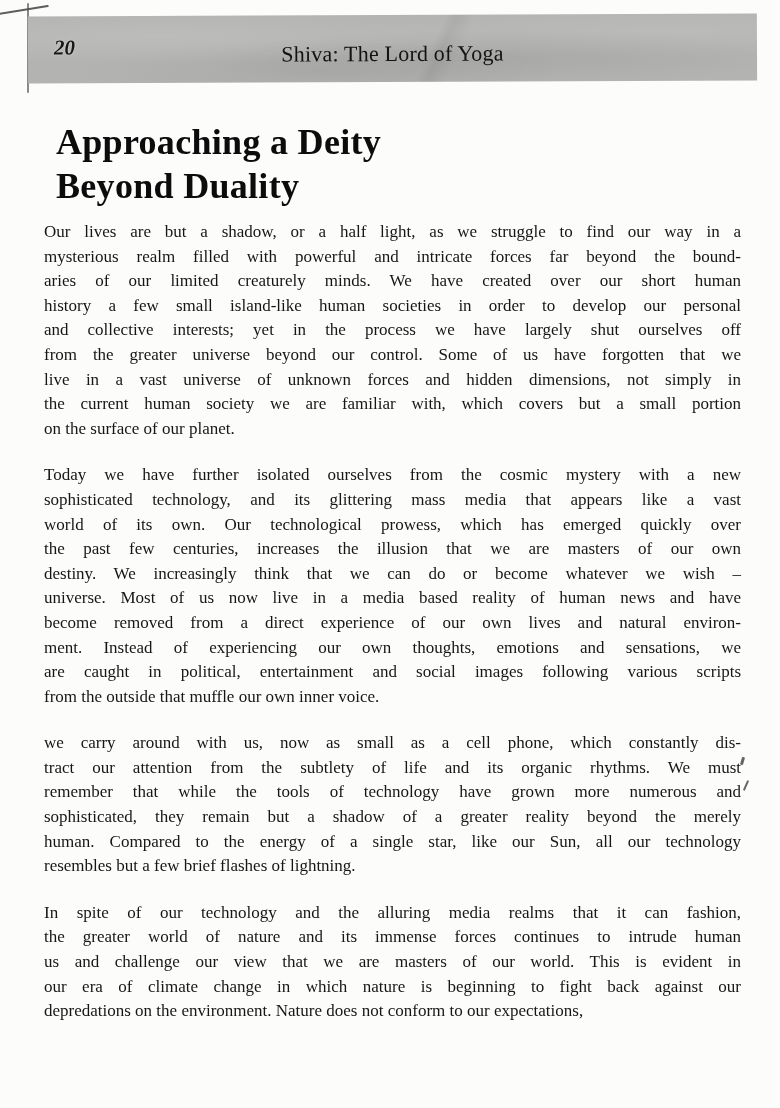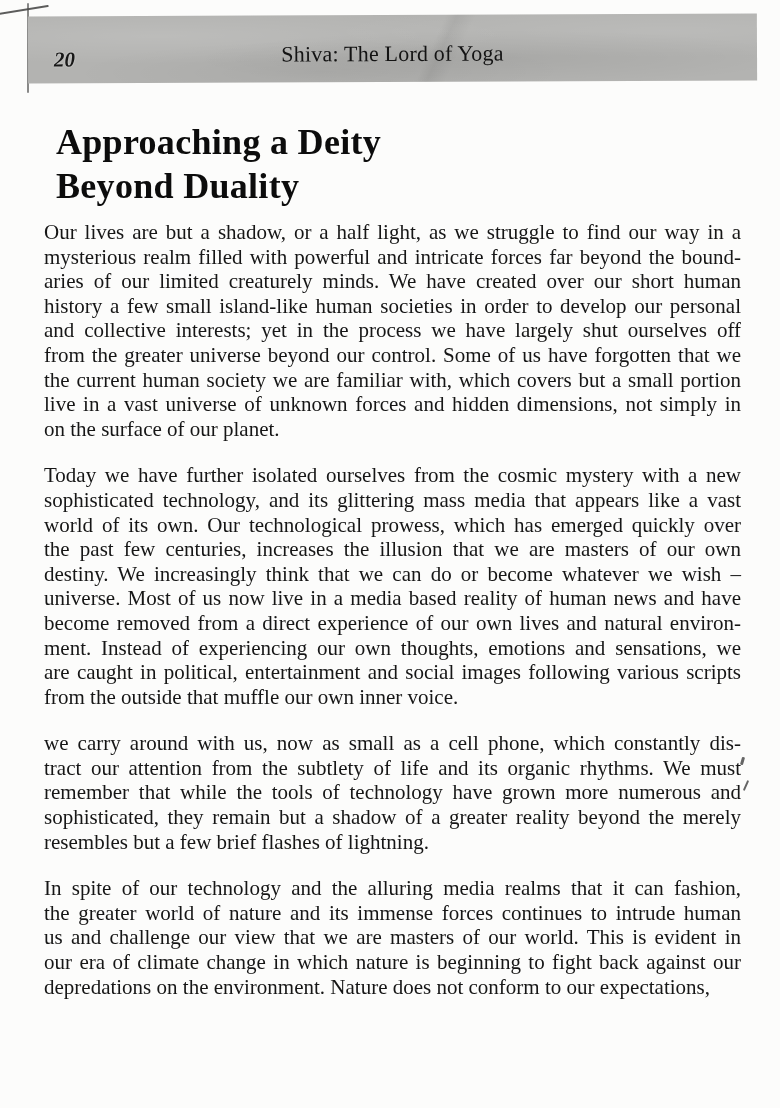--- a/index.html
+++ b/index.html
@@ -23,21 +23,21 @@
     background:
       linear-gradient(115deg, transparent 55%, rgba(0,0,0,.055) 56.5%, transparent 59%),
       radial-gradient(ellipse at 18% 30%, rgba(255,255,255,.12), transparent 42%),
       radial-gradient(ellipse at 64% 65%, rgba(0,0,0,.06), transparent 46%),
       radial-gradient(ellipse at 88% 25%, rgba(255,255,255,.10), transparent 38%),
       radial-gradient(ellipse at 40% 85%, rgba(0,0,0,.05), transparent 40%),
       var(--band);
     transform:rotate(-0.25deg);
   }
   .pagenum{
-    position:absolute;left:26px;top:31px;
+    position:absolute;left:26px;top:19px;
     font-size:21px;font-weight:700;font-style:italic;
     color:#181818;
     text-shadow:0 0 2px rgba(255,255,255,.55);
   }
   .running-title{
     position:absolute;left:0;right:0;top:26px;
     text-align:center;
     font-size:22px;font-weight:400;letter-spacing:.2px;
     color:#131313;
   }
@@ -52,21 +52,21 @@
     position:absolute;left:44px;top:120px;width:697px;
   }
   h1{
     margin:0 0 7px 12px;
     font-size:36px;line-height:44px;font-weight:700;
     letter-spacing:.3px;color:#0c0c0c;
   }
   h1 .hl{display:block;}
   .para{
     margin:12px 0 22px 0;
-    font-size:21px;line-height:24.6px;
+    font-size:17px;line-height:24.6px;
   }
   .para:last-child{margin-bottom:0;}
   .line{
     text-align:justify;
     text-align-last:justify;
   }
   .line.last{
     text-align-last:left;
   }
 </style>
@@ -89,41 +89,42 @@
       <span class="hl">Beyond Duality</span>
     </h1>
     <div id="paragraphs">
         <div class="para">
           <div class="line">Our lives are but a shadow, or a half light, as we struggle to find our way in a</div>
           <div class="line">mysterious realm filled with powerful and intricate forces far beyond the bound-</div>
           <div class="line">aries of our limited creaturely minds. We have created over our short human</div>
           <div class="line">history a few small island-like human societies in order to develop our personal</div>
           <div class="line">and collective interests; yet in the process we have largely shut ourselves off</div>
           <div class="line">from the greater universe beyond our control. Some of us have forgotten that we</div>
+          <div class="line">live in a vast universe of unknown forces and hidden dimensions, not simply in</div>
           <div class="line">the current human society we are familiar with, which covers but a small portion</div>
-          <div class="line">live in a vast universe of unknown forces and hidden dimensions, not simply in</div>
           <div class="line last">on the surface of our planet.</div>
         </div>
         <div class="para">
           <div class="line">Today we have further isolated ourselves from the cosmic mystery with a new</div>
           <div class="line">sophisticated technology, and its glittering mass media that appears like a vast</div>
           <div class="line">world of its own. Our technological prowess, which has emerged quickly over</div>
           <div class="line">the past few centuries, increases the illusion that we are masters of our own</div>
           <div class="line">destiny. We increasingly think that we can do or become whatever we wish –</div>
           <div class="line">universe. Most of us now live in a media based reality of human news and have</div>
           <div class="line">become removed from a direct experience of our own lives and natural environ-</div>
           <div class="line">ment. Instead of experiencing our own thoughts, emotions and sensations, we</div>
           <div class="line">are caught in political, entertainment and social images following various scripts</div>
           <div class="line last">from the outside that muffle our own inner voice.</div>
         </div>
         <div class="para">
           <div class="line">we carry around with us, now as small as a cell phone, which constantly dis-</div>
           <div class="line">tract our attention from the subtlety of life and its organic rhythms. We must</div>
           <div class="line">remember that while the tools of technology have grown more numerous and</div>
           <div class="line">sophisticated, they remain but a shadow of a greater reality beyond the merely</div>
+          <div class="line">human. Compared to the energy of a single star, like our Sun, all our technology</div>
           <div class="line last">resembles but a few brief flashes of lightning.</div>
         </div>
         <div class="para">
           <div class="line">In spite of our technology and the alluring media realms that it can fashion,</div>
           <div class="line">the greater world of nature and its immense forces continues to intrude human</div>
           <div class="line">us and challenge our view that we are masters of our world. This is evident in</div>
           <div class="line">our era of climate change in which nature is beginning to fight back against our</div>
           <div class="line last">depredations on the environment. Nature does not conform to our expectations,</div>
         </div>
       </div>

